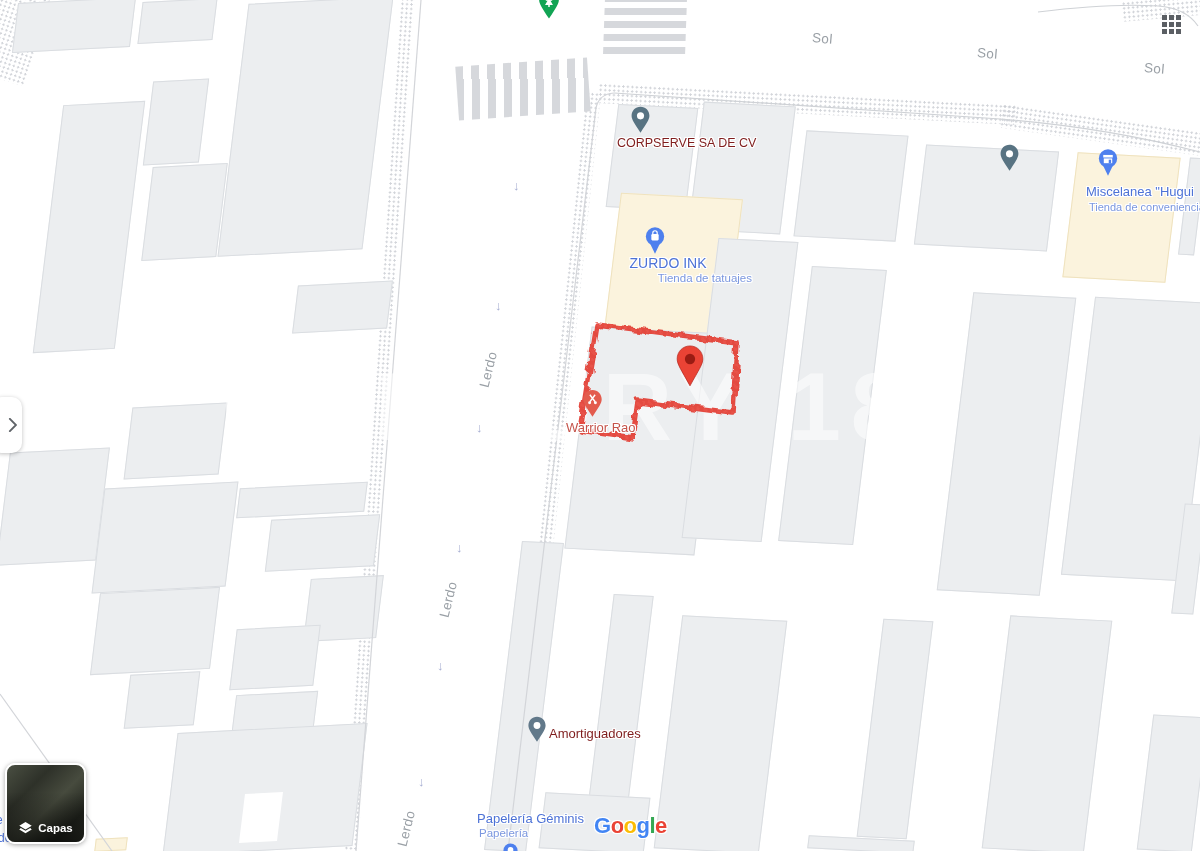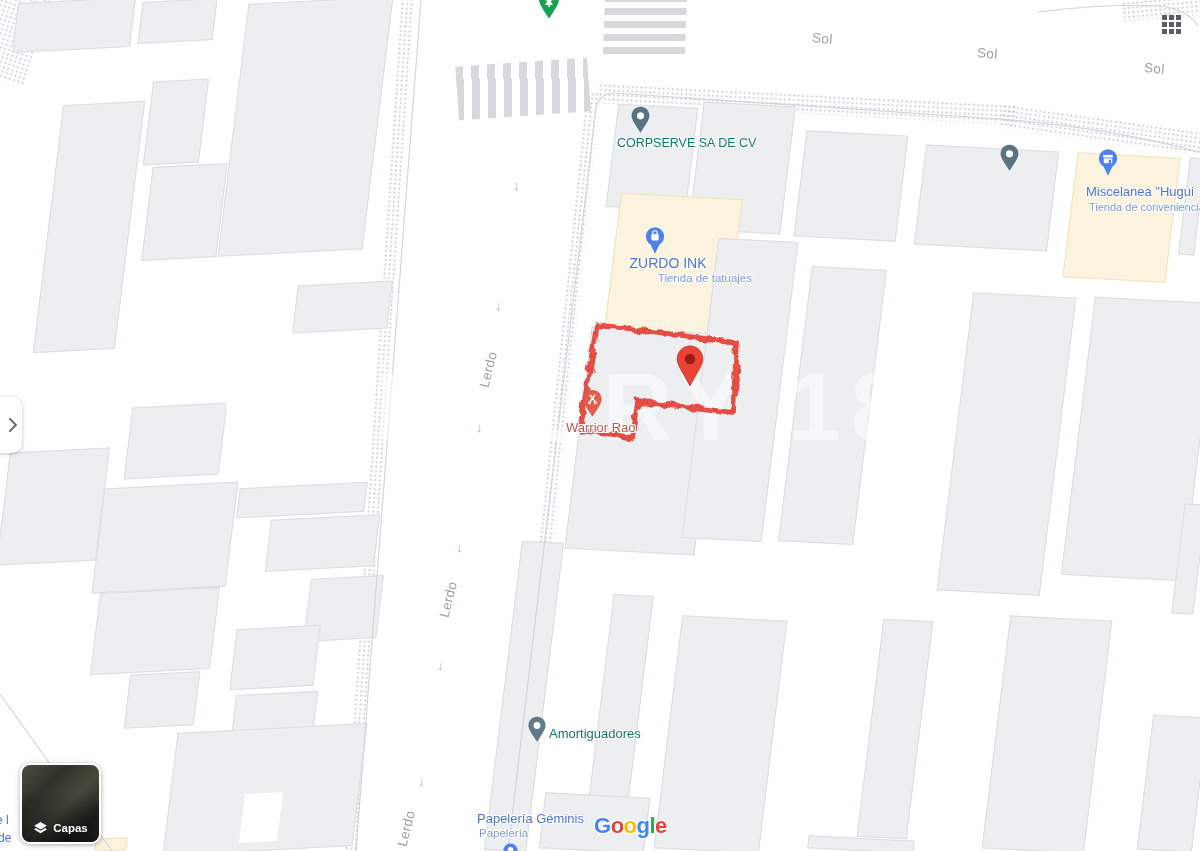--- a/index.html
+++ b/index.html
@@ -16,33 +16,33 @@
         background-size:4.5px 4.5px;opacity:.85;}
   
   .xwalk{position:absolute;}
   .xwalk.vstripes{background:repeating-linear-gradient(93deg,#D6D8DC 0 8px,transparent 8px 16px);}
   .xwalk.hstripes{background:repeating-linear-gradient(178deg,#D6D8DC 0 7px,transparent 7px 13px);}
   
   .lbl{position:absolute;white-space:nowrap;
        text-shadow:-1px -1px 0 #fff,1px -1px 0 #fff,-1px 1px 0 #fff,1px 1px 0 #fff,
                    0 -1px 0 #fff,0 1px 0 #fff,-1px 0 0 #fff,1px 0 0 #fff;}
   .street{color:#9AA0A6;font-size:13.5px;letter-spacing:.4px;}
-  .gray-poi{color:#0f766e;font-size:12.5px;}
+  .gray-poi{color:#7f1d1d;font-size:12.5px;}
   .blue-poi{color:#4D72D6;font-size:13px;}
   .blue-sub{color:#7B97DF;font-size:11px;}
   .green-poi{color:#188038;font-size:13px;text-align:center;line-height:1.3;}
   .red-poi{color:#C5544B;font-size:13px;}
   .arrow{position:absolute;color:#A6AED2;font-size:13px;
          text-shadow:0 0 2px #fff;}
   .pin{position:absolute;}
   
   #watermark{position:absolute;left:222px;top:352px;width:740px;font-size:96px;font-weight:800;
              letter-spacing:10px;color:rgba(255,255,255,0.55);user-select:none;}
   
-  #layers-btn{position:absolute;left:20px;top:763px;width:77px;height:77px;border-radius:10px;
+  #layers-btn{position:absolute;left:5px;top:763px;width:77px;height:77px;border-radius:10px;
               border:2px solid #fff;box-shadow:0 1px 5px rgba(0,0,0,.35);cursor:pointer;
               background:linear-gradient(135deg,#4a4f42 0%,#2e3129 30%,#474b3e 55%,#23261f 80%,#3a3d33 100%);
               overflow:hidden;}
   #layers-btn .shade{position:absolute;inset:0;background:linear-gradient(transparent 35%,rgba(0,0,0,.6));}
   #layers-btn .row{position:absolute;left:0;right:0;bottom:7px;display:flex;align-items:center;
                    justify-content:center;gap:5px;color:#fff;font-size:11.5px;font-weight:bold;}
   #panel-toggle{position:absolute;left:-8px;top:397px;width:30px;height:56px;background:#fff;
                 border-radius:10px;box-shadow:0 1px 4px rgba(0,0,0,.25);display:flex;
                 align-items:center;justify-content:flex-end;padding-right:5px;box-sizing:border-box;cursor:pointer;}
   #apps-grid{position:absolute;left:1162px;top:15px;width:19px;height:19px;display:grid;

